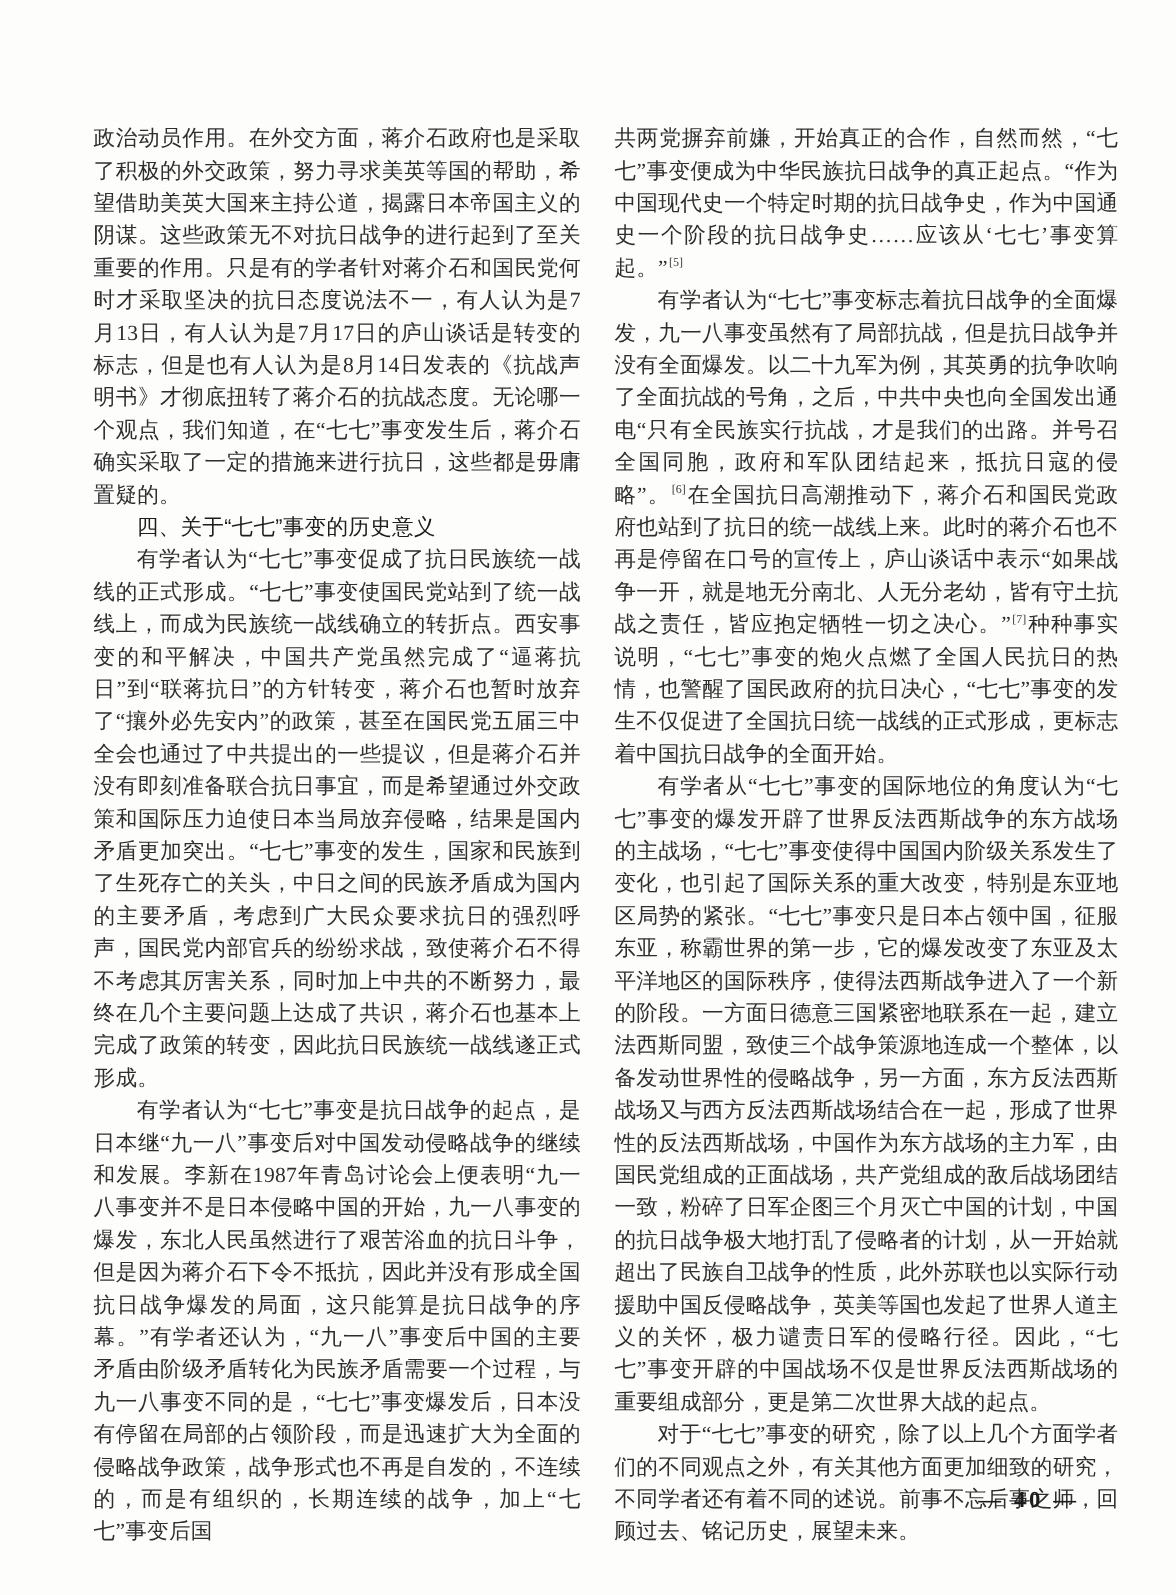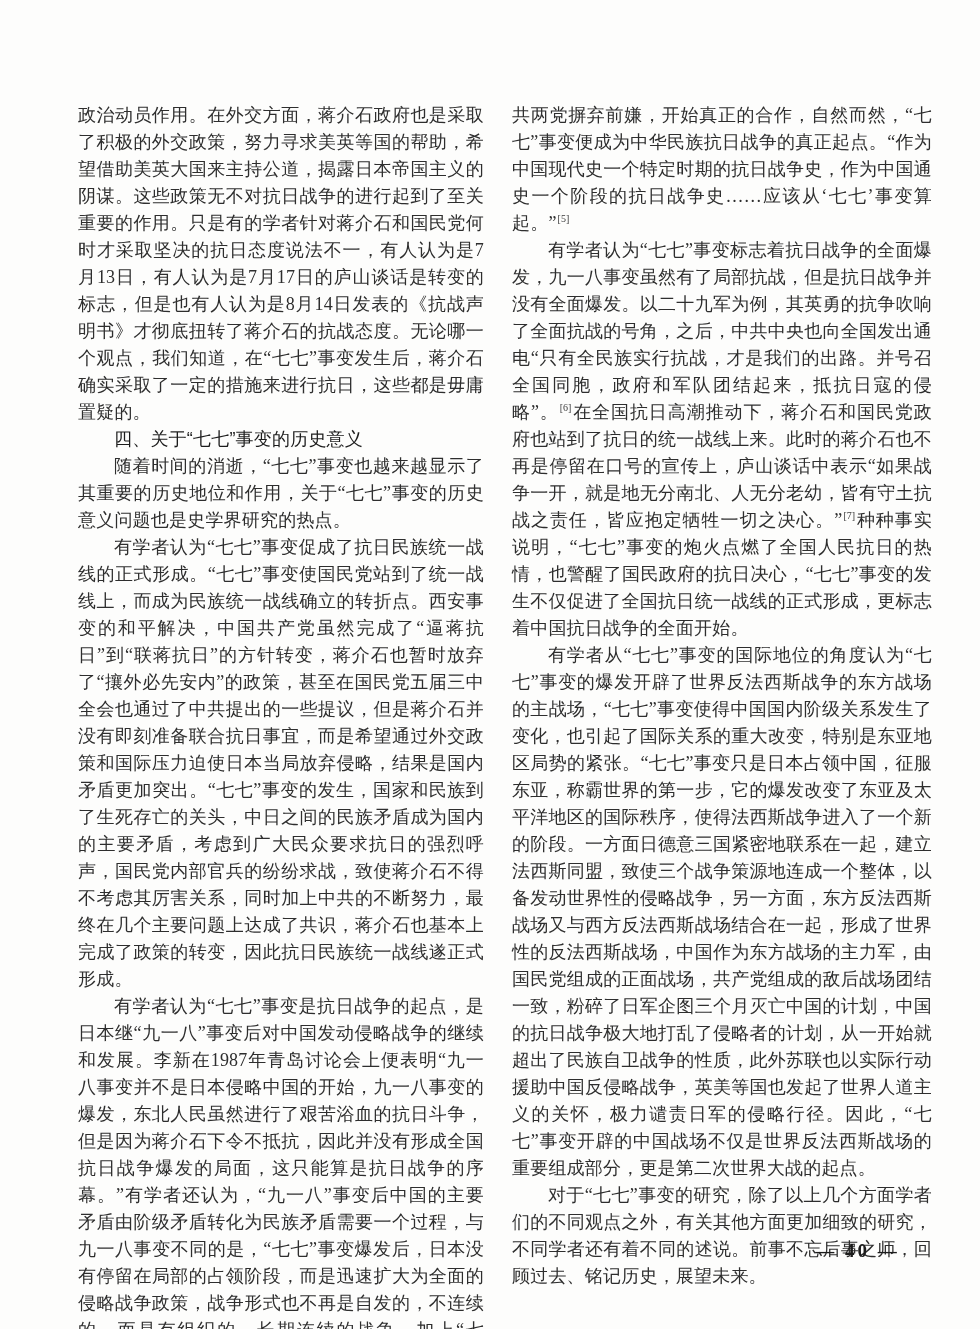--- a/index.html
+++ b/index.html
@@ -67,21 +67,20 @@
     color: #1c1c1c;
   }
 </style>
 </head>
 <body>
 
 <div class="page">
   <div class="text-column left">
       <p class="para"><span>政治动员作用。在外交方面，蒋介石政府也是采取了积极的外交政策，努力寻求美英等国的帮助，希望借助美英大国来主持公道，揭露日本帝国主义的阴谋。这些政策无不对抗日战争的进行起到了至关重要的作用。只是有的学者针对蒋介石和国民党何时才采取坚决的抗日态度说法不一，有人认为是7月13日，有人认为是7月17日的庐山谈话是转变的标志，但是也有人认为是8月14日发表的《抗战声明书》才彻底扭转了蒋介石的抗战态度。无论哪一个观点，我们知道，在“七七”事变发生后，蒋介石确实采取了一定的措施来进行抗日，这些都是毋庸置疑的。</span></p>
       <p class="para heading indent"><span>四、关于“七七”事变的历史意义</span></p>
-      <p class="para indent"><span>随着时间的消逝，“七七”事变也越来越显示了其重要的历史地位和作用，关于“七七”事变的历史意义问题也是史学界研究的热点。</span></p>
       <p class="para indent"><span>有学者认为“七七”事变促成了抗日民族统一战线的正式形成。“七七”事变使国民党站到了统一战线上，而成为民族统一战线确立的转折点。西安事变的和平解决，中国共产党虽然完成了“逼蒋抗日”到“联蒋抗日”的方针转变，蒋介石也暂时放弃了“攘外必先安内”的政策，甚至在国民党五届三中全会也通过了中共提出的一些提议，但是蒋介石并没有即刻准备联合抗日事宜，而是希望通过外交政策和国际压力迫使日本当局放弃侵略，结果是国内矛盾更加突出。“七七”事变的发生，国家和民族到了生死存亡的关头，中日之间的民族矛盾成为国内的主要矛盾，考虑到广大民众要求抗日的强烈呼声，国民党内部官兵的纷纷求战，致使蒋介石不得不考虑其厉害关系，同时加上中共的不断努力，最终在几个主要问题上达成了共识，蒋介石也基本上完成了政策的转变，因此抗日民族统一战线遂正式形成。</span></p>
       <p class="para indent"><span>有学者认为“七七”事变是抗日战争的起点，是日本继“九一八”事变后对中国发动侵略战争的继续和发展。李新在1987年青岛讨论会上便表明“九一八事变并不是日本侵略中国的开始，九一八事变的爆发，东北人民虽然进行了艰苦浴血的抗日斗争，但是因为蒋介石下令不抵抗，因此并没有形成全国抗日战争爆发的局面，这只能算是抗日战争的序幕。”有学者还认为，“九一八”事变后中国的主要矛盾由阶级矛盾转化为民族矛盾需要一个过程，与九一八事变不同的是，“七七”事变爆发后，日本没有停留在局部的占领阶段，而是迅速扩大为全面的侵略战争政策，战争形式也不再是自发的，不连续的，而是有组织的，长期连续的战争，加上“七七”事变后国</span></p>
     </div>
   <div class="text-column right">
       <p class="para"><span>共两党摒弃前嫌，开始真正的合作，自然而然，“七七”事变便成为中华民族抗日战争的真正起点。“作为中国现代史一个特定时期的抗日战争史，作为中国通史一个阶段的抗日战争史……应该从‘七七’事变算起。”</span><sup>[5]</sup></p>
       <p class="para indent"><span>有学者认为“七七”事变标志着抗日战争的全面爆发，九一八事变虽然有了局部抗战，但是抗日战争并没有全面爆发。以二十九军为例，其英勇的抗争吹响了全面抗战的号角，之后，中共中央也向全国发出通电“只有全民族实行抗战，才是我们的出路。并号召全国同胞，政府和军队团结起来，抵抗日寇的侵略”。</span><sup>[6]</sup><span>在全国抗日高潮推动下，蒋介石和国民党政府也站到了抗日的统一战线上来。此时的蒋介石也不再是停留在口号的宣传上，庐山谈话中表示“如果战争一开，就是地无分南北、人无分老幼，皆有守土抗战之责任，皆应抱定牺牲一切之决心。”</span><sup>[7]</sup><span>种种事实说明，“七七”事变的炮火点燃了全国人民抗日的热情，也警醒了国民政府的抗日决心，“七七”事变的发生不仅促进了全国抗日统一战线的正式形成，更标志着中国抗日战争的全面开始。</span></p>
       <p class="para indent"><span>有学者从“七七”事变的国际地位的角度认为“七七”事变的爆发开辟了世界反法西斯战争的东方战场的主战场，“七七”事变使得中国国内阶级关系发生了变化，也引起了国际关系的重大改变，特别是东亚地区局势的紧张。“七七”事变只是日本占领中国，征服东亚，称霸世界的第一步，它的爆发改变了东亚及太平洋地区的国际秩序，使得法西斯战争进入了一个新的阶段。一方面日德意三国紧密地联系在一起，建立法西斯同盟，致使三个战争策源地连成一个整体，以备发动世界性的侵略战争，另一方面，东方反法西斯战场又与西方反法西斯战场结合在一起，形成了世界性的反法西斯战场，中国作为东方战场的主力军，由国民党组成的正面战场，共产党组成的敌后战场团结一致，粉碎了日军企图三个月灭亡中国的计划，中国的抗日战争极大地打乱了侵略者的计划，从一开始就超出了民族自卫战争的性质，此外苏联也以实际行动援助中国反侵略战争，英美等国也发起了世界人道主义的关怀，极力谴责日军的侵略行径。因此，“七七”事变开辟的中国战场不仅是世界反法西斯战场的重要组成部分，更是第二次世界大战的起点。</span></p>
       <p class="para indent"><span>对于“七七”事变的研究，除了以上几个方面学者们的不同观点之外，有关其他方面更加细致的研究，不同学者还有着不同的述说。前事不忘后事之师，回顾过去、铭记历史，展望未来。</span></p>
     </div>
   <div class="page-number">— 40 —</div>

